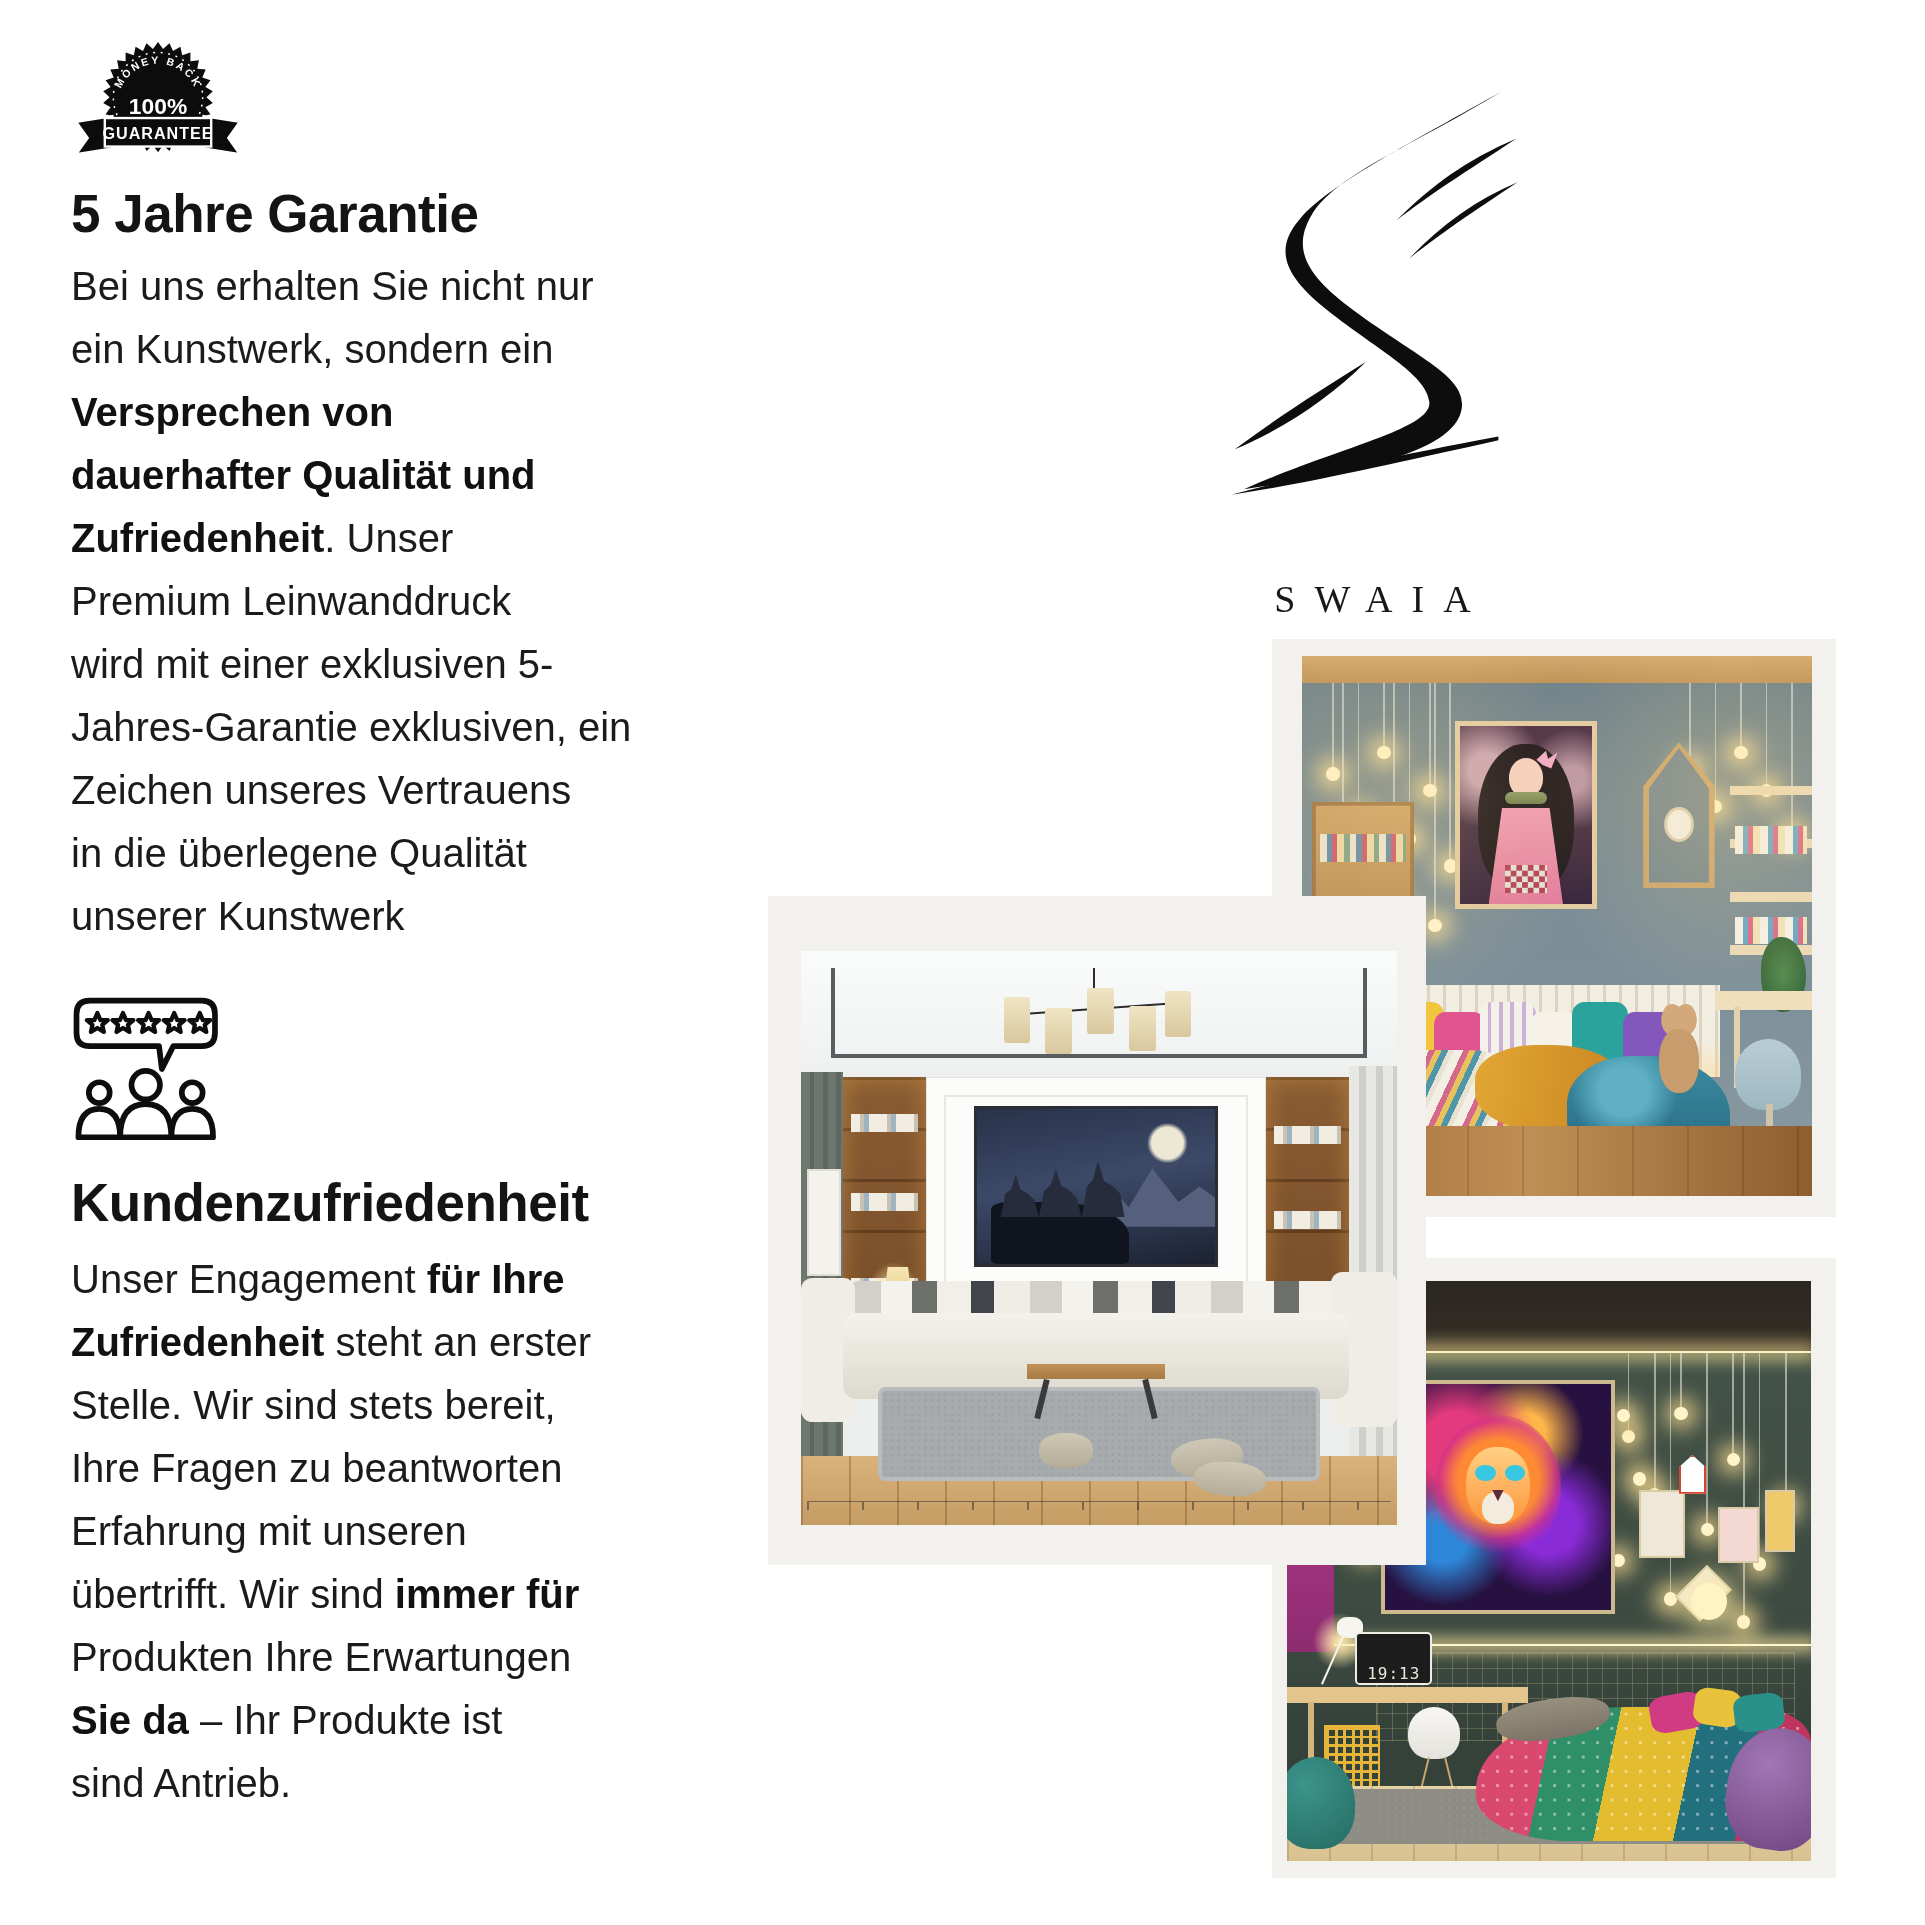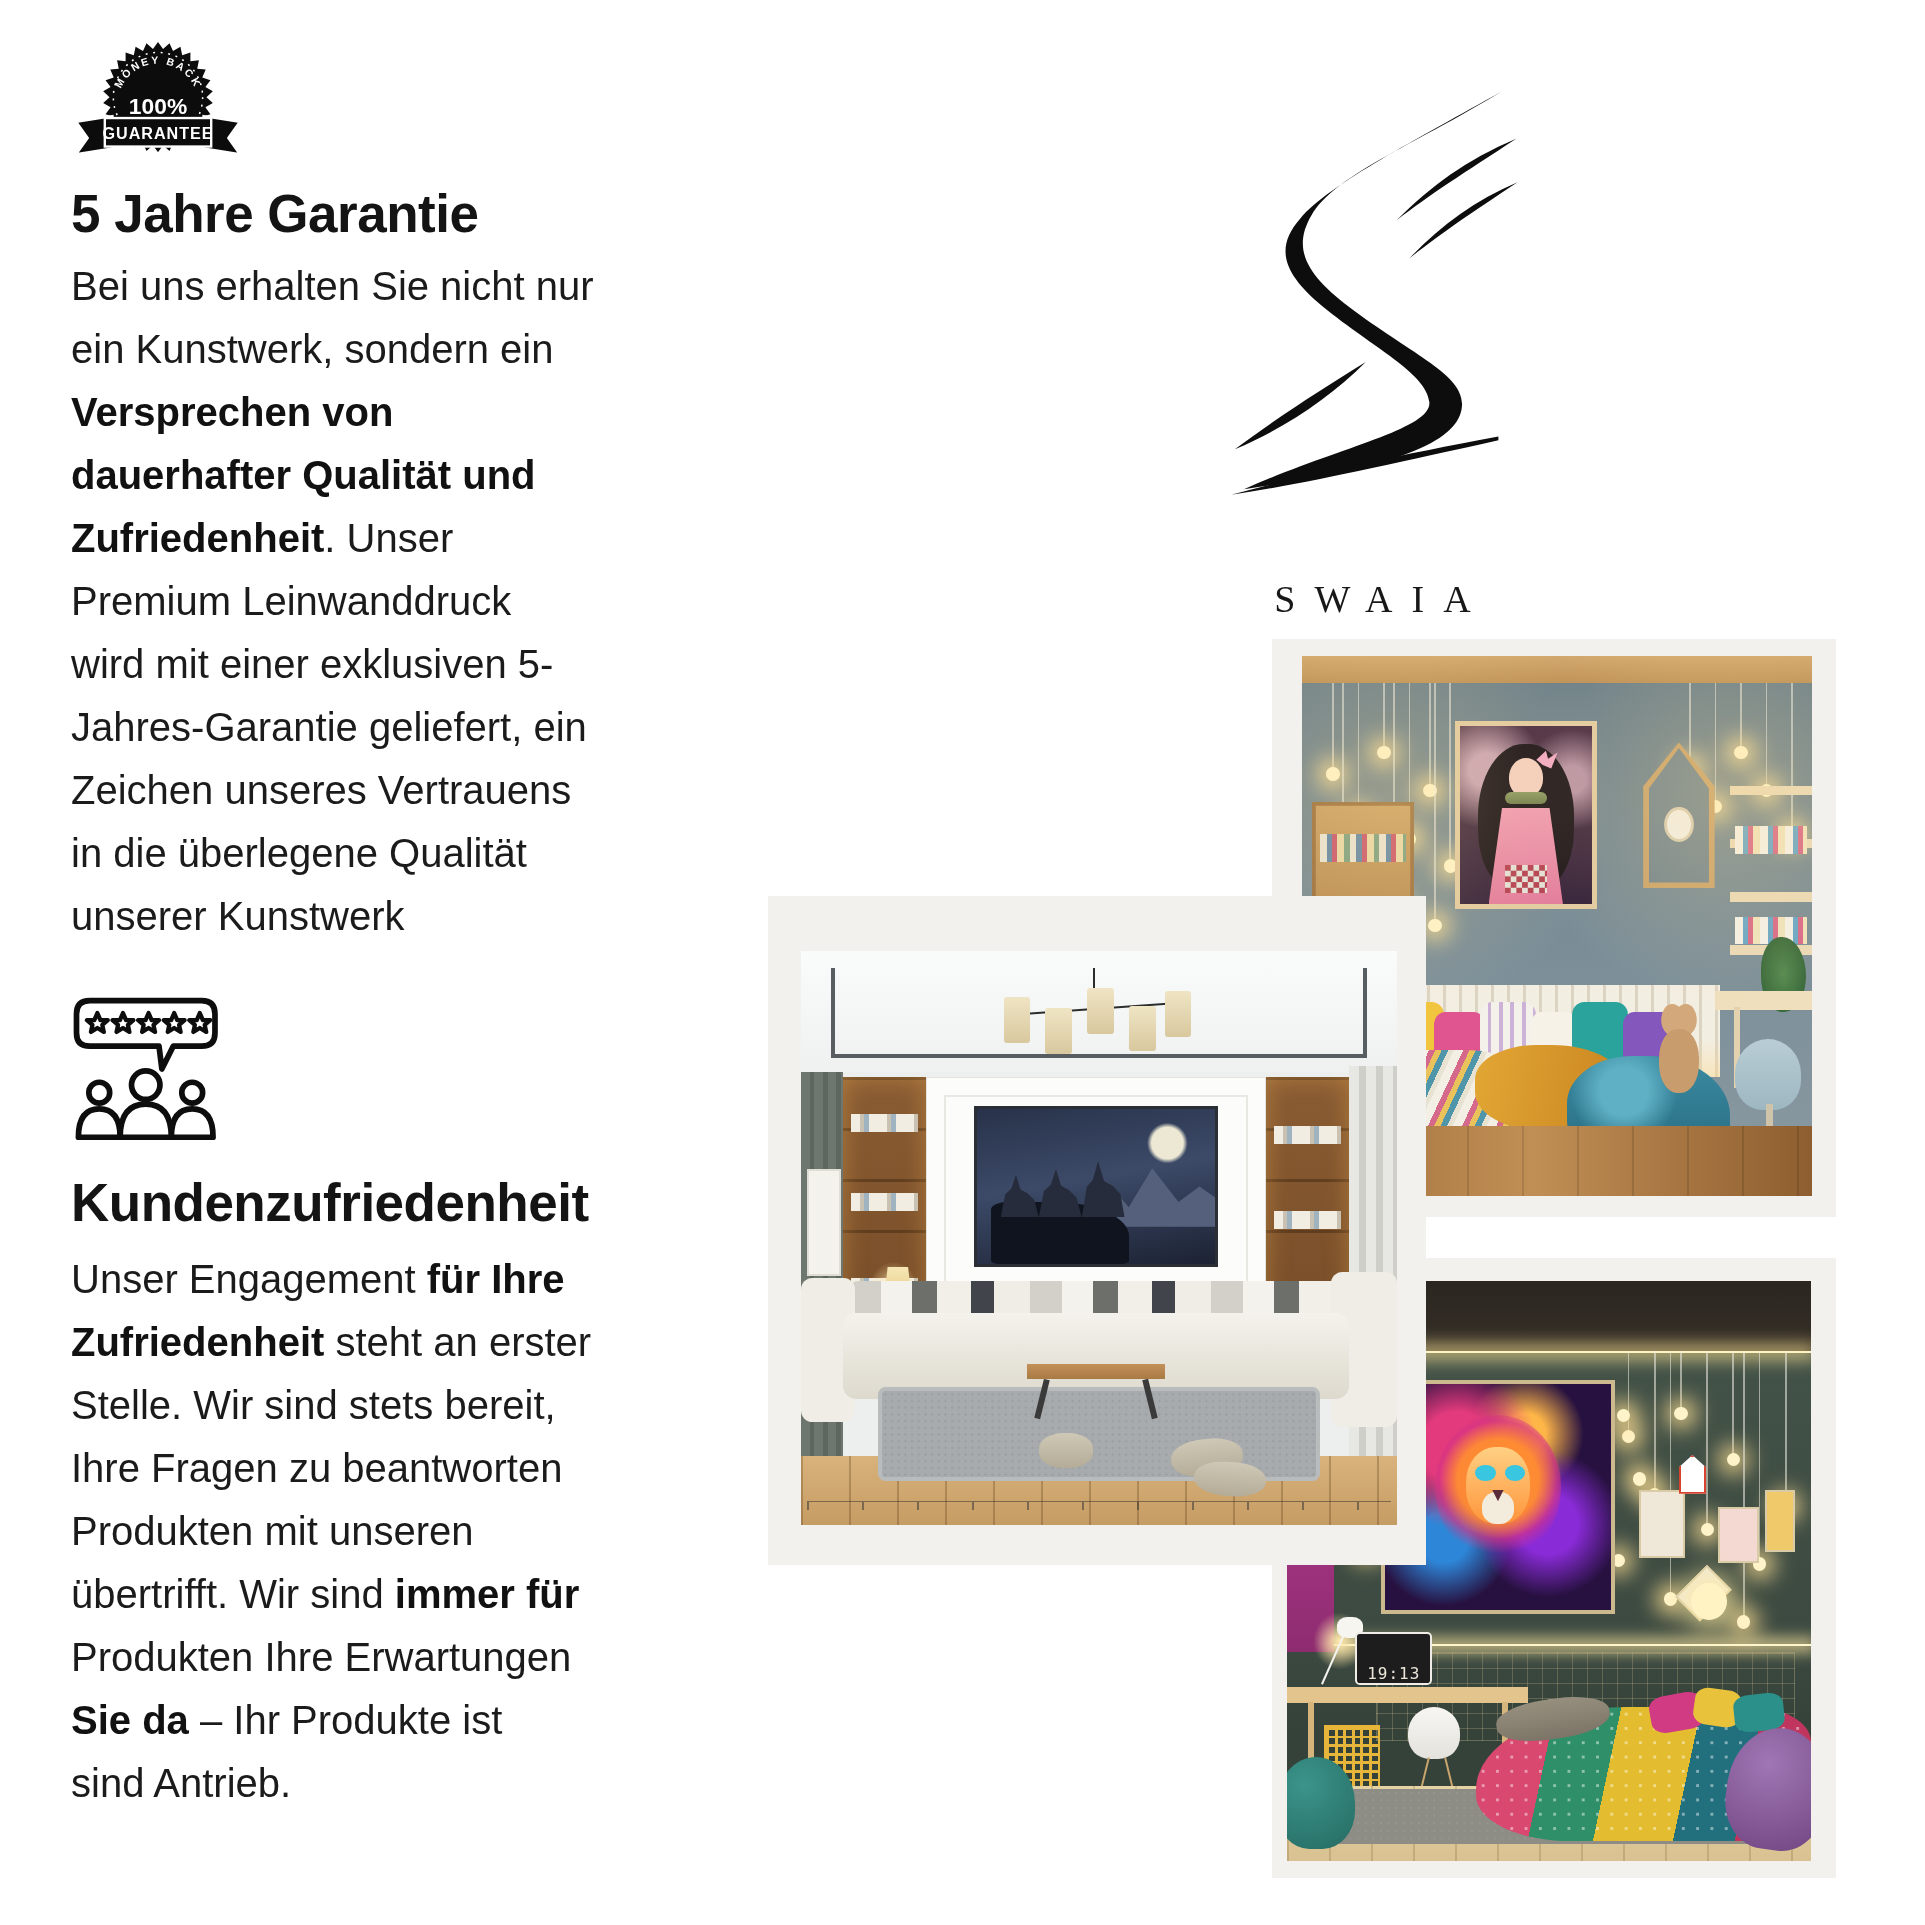--- a/index.html
+++ b/index.html
@@ -251,21 +251,21 @@
 
   <div class="h-big" style="top:183px;">5 Jahre Garantie</div>
   <div class="para" style="top:255px;">
       <div class="tline"><span>Bei uns erhalten Sie nicht nur</span></div>
       <div class="tline"><span>ein Kunstwerk, sondern ein</span></div>
       <div class="tline"><span class="b">Versprechen von</span></div>
       <div class="tline"><span class="b">dauerhafter Qualität und</span></div>
       <div class="tline"><span class="b">Zufriedenheit</span><span>. Unser</span></div>
       <div class="tline"><span>Premium Leinwanddruck</span></div>
       <div class="tline"><span>wird mit einer exklusiven 5-</span></div>
-      <div class="tline"><span>Jahres-Garantie geliefert, ein</span></div>
+      <div class="tline"><span>Jahres-Garantie exklusiven, ein</span></div>
       <div class="tline"><span>Zeichen unseres Vertrauens</span></div>
       <div class="tline"><span>in die überlegene Qualität</span></div>
       <div class="tline"><span>unserer Kunstwerk</span></div>
     </div>
 
   <svg class="abs" style="left:67px;top:995px;width:166px;height:147px;" viewBox="0 0 175 155">
     <defs>
       <path id="star5" d="M0,-11 L3.2,-3.6 L11,-3.4 L5.2,1.6 L6.8,9 L0,4.8 L-6.8,9 L-5.2,1.6 L-11,-3.4 L-3.2,-3.6 Z"></path>
     </defs>
     <path d="M24,6 H142 Q156,6 156,20 V40 Q156,54 142,54 H112 L100,78 L97,54 H24 Q10,54 10,40 V20 Q10,6 24,6 Z" fill="none" stroke="#0d0d0d" stroke-width="6" stroke-linejoin="round"></path>
@@ -285,21 +285,21 @@
       <path d="M56,150 Q56,115 83,115 Q110,115 110,150 Z" fill="#ffffff" stroke="#0d0d0d" stroke-width="6" stroke-linejoin="round"></path>
     </g>
   </svg>
 
   <div class="h-big" style="top:1172px;">Kundenzufriedenheit</div>
   <div class="para" style="top:1248px;">
       <div class="tline"><span>Unser Engagement </span><span class="b">für Ihre</span></div>
       <div class="tline"><span class="b">Zufriedenheit</span><span> steht an erster</span></div>
       <div class="tline"><span>Stelle. Wir sind stets bereit,</span></div>
       <div class="tline"><span>Ihre Fragen zu beantworten</span></div>
-      <div class="tline"><span>Produkten mit unseren</span></div>
+      <div class="tline"><span>Erfahrung mit unseren</span></div>
       <div class="tline"><span>übertrifft. Wir sind </span><span class="b">immer für</span></div>
       <div class="tline"><span>Produkten Ihre Erwartungen</span></div>
       <div class="tline"><span class="b">Sie da</span><span> – Ihr Produkte ist</span></div>
       <div class="tline"><span>sind Antrieb.</span></div>
     </div>
 
   <div class="brand">
     <svg viewBox="0 0 320 460">
       <g fill="#0d0d0d">
         <path d="M302,8 C200,70 118,100 92,145 C70,183 88,212 140,250 C205,298 258,320 258,352 C258,390 200,420 18,446 C120,400 225,380 222,350 C219,318 160,290 105,245 C60,208 52,180 80,148 C112,110 210,60 302,8 Z"></path>

